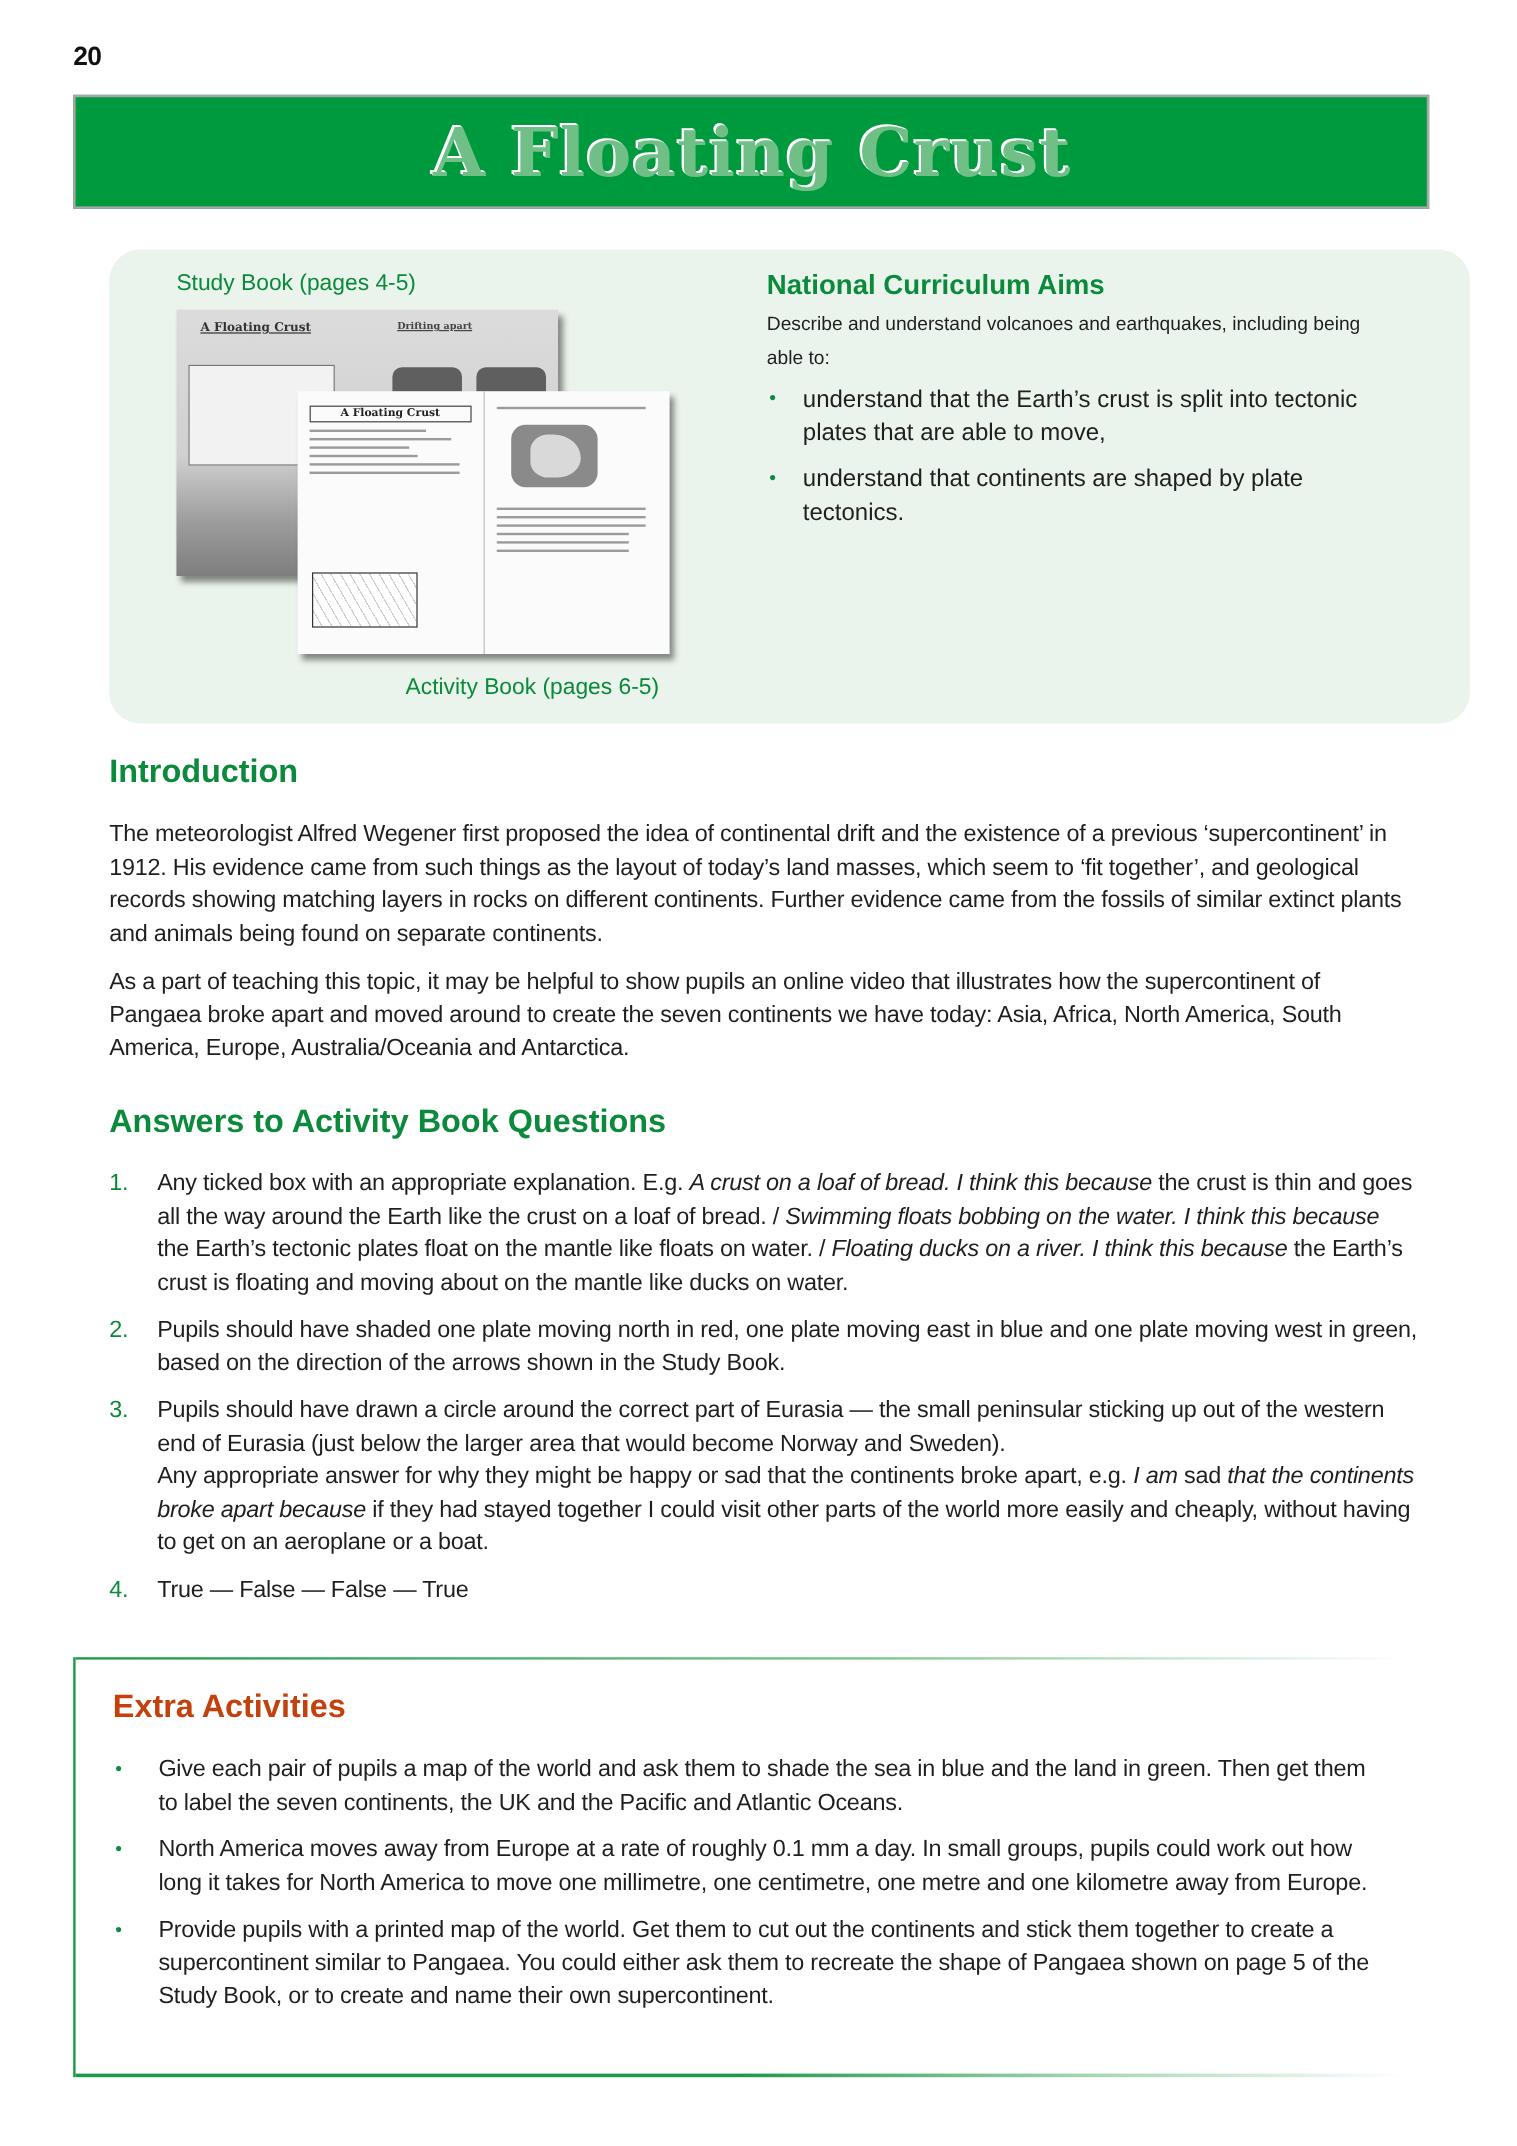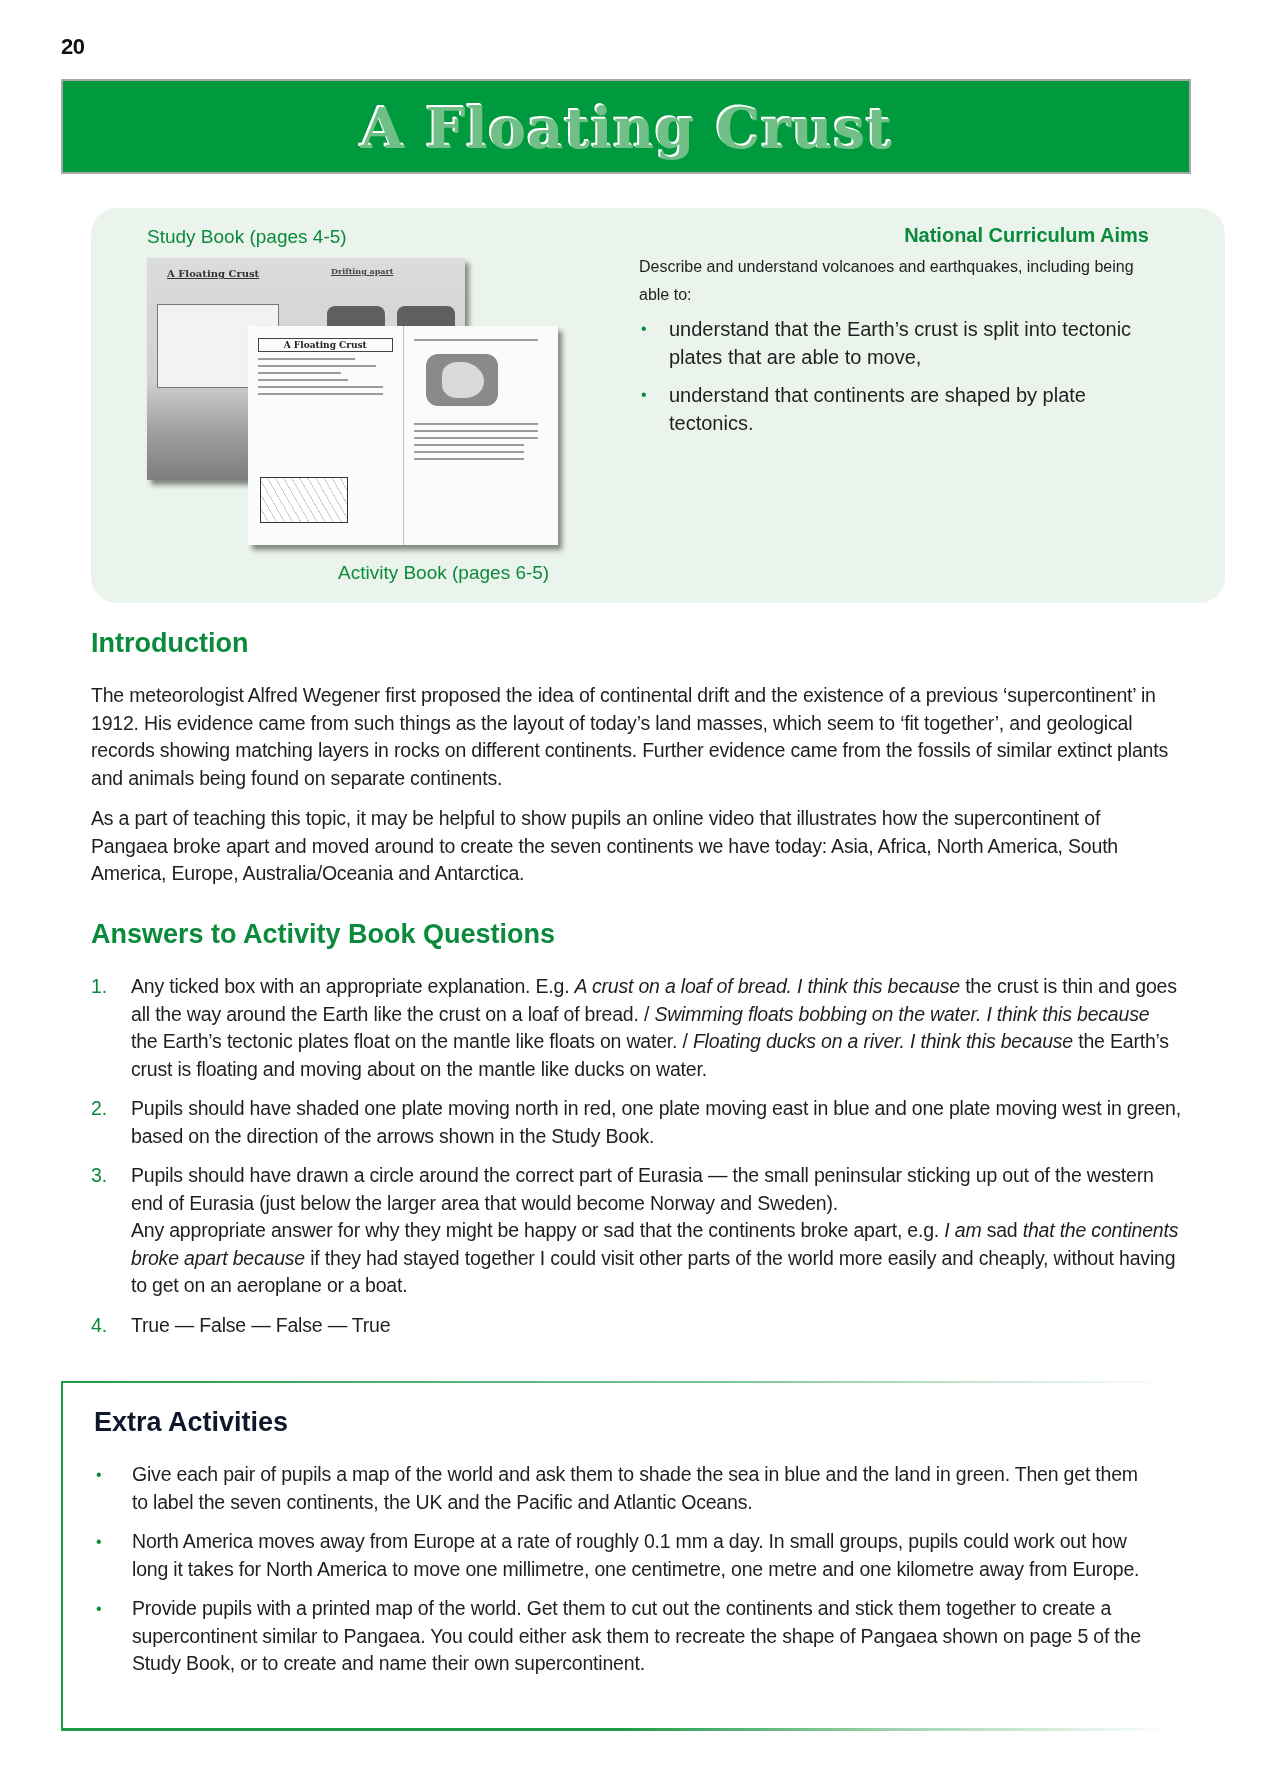--- a/index.html
+++ b/index.html
@@ -130,23 +130,22 @@
       background: #5f5f5f; border-radius: 8px;
     }
     .aims {
       position: absolute;
       left: 548px; top: 16px;
       width: 510px;
     }
     .aims h3 {
       margin: 0 0 6px 0;
       color: #0b8a3b;
-      font-size: 20px;
-      font-weight: bold;
-      text-align: right;
+      font-size: 23px;
+      font-weight: bold;
     }
     .aims p {
       margin: 0;
       font-size: 16px;
       line-height: 28px;
     }
     .aims ul {
       list-style: none; margin: 6px 0 0 0; padding: 0;
     }
     .aims li {
@@ -211,21 +210,21 @@
       background: linear-gradient(90deg, #1d9a48 0%, #7cc593 60%, rgba(255,255,255,0) 100%);
     }
     .extra-box::after {
       content: ""; position: absolute; left: 0; bottom: 0;
       width: 100%; height: 3px;
       background: linear-gradient(90deg, #1d9a48 0%, #1d9a48 50%, #9fd3ae 75%, rgba(255,255,255,0) 100%);
     }
     .extra-box h2 {
       position: absolute; left: 31px; top: 26px;
       margin: 0;
-      color: #0f172a;
+      color: #c2410c;
       font-size: 27px;
       font-weight: bold;
     }
     .extra-list {
       position: absolute; left: 31px; top: 80px;
       width: 1060px;
       list-style: none; margin: 0; padding: 0;
     }
     .extra-list li {
       position: relative;

